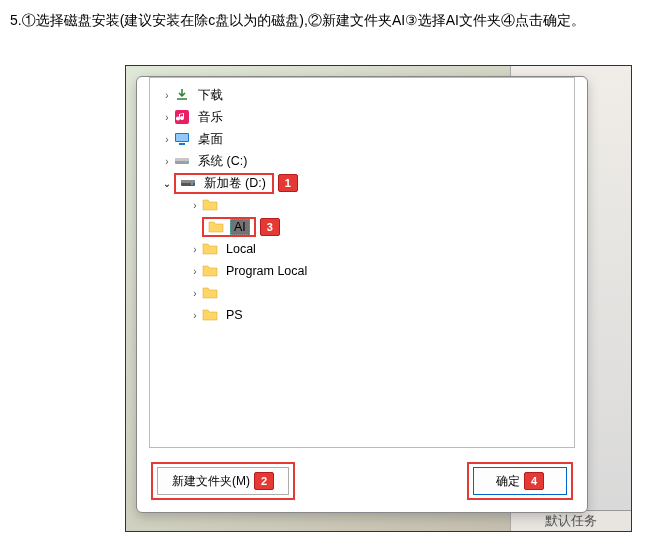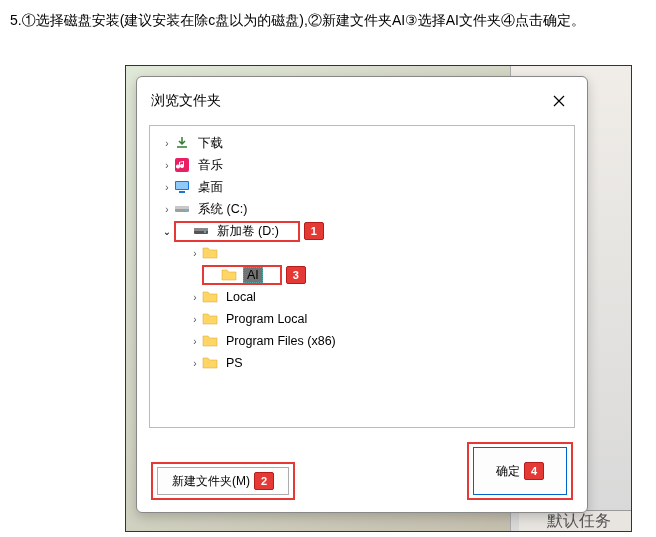--- a/index.html
+++ b/index.html
@@ -1,61 +1,53 @@
 <!DOCTYPE html>
 <html><head>
 <meta charset="utf-8">
 <style>
 body{margin:0;font-family:"Microsoft YaHei","SimSun",sans-serif;font-size:14px;background:#fff;color:#000}
 .page{width:656px;height:537px;position:relative}
 .instr{padding:8px 10px;line-height:1.8}
 .desk{position:absolute;left:125px;top:65px;width:505px;height:465px;background:linear-gradient(135deg,#e0e8d8,#c0b8a8);border:1px solid #333;overflow:hidden}
 .desk-strip{position:absolute;right:0;top:0;width:120px;height:100%;background:linear-gradient(180deg,#f0ede8,#d8d8d8);border-left:1px solid #aaa}
-.desk-strip .btm{position:absolute;bottom:0;left:8px;width:100%;height:20px;background:#e8e5e0;border-top:1px solid #999;font-size:16px;color:#555;display:flex;align-items:center;justify-content:center}
+.desk-strip .btm{position:absolute;bottom:0;left:0;width:100%;height:20px;background:#e8e5e0;border-top:1px solid #999;font-size:13px;color:#555;display:flex;align-items:center;justify-content:center}
 .dialog{position:absolute;left:10px;top:10px;width:450px;height:435px;background:#fff;border:1px solid #888;border-radius:6px;box-shadow:0 4px 12px rgba(0,0,0,.2);display:flex;flex-direction:column}
 .title{display:flex;justify-content:space-between;align-items:center;padding:10px 14px;font-size:14px}
 .close{cursor:pointer;width:28px;height:28px;display:flex;align-items:center;justify-content:center}
 .close svg{width:12px;height:12px}
 .sub{padding:6px 16px 10px;font-size:13px}
 .tree-wrap{margin:0 12px;border:1px solid #bbb;flex:1;overflow:auto;padding:6px 2px;background:#fff}
 .node{display:flex;align-items:center;height:22px;font-size:12.5px;white-space:nowrap}
 .tw{width:14px;display:flex;justify-content:center;color:#555;font-size:10px}
 .ic{width:16px;height:16px;display:flex;align-items:center;justify-content:center;margin-right:6px}
 .ic svg{width:16px;height:16px}
 .fold{fill:#ffd566;stroke:#d4a52a;stroke-width:.5}
 .lbl{padding:0 2px}
-.hl-red{border:2px solid #e53935;padding:0 17px;display:inline-flex;align-items:center}
+.hl-red{border:2px solid #e53935;padding:0 4px;display:inline-flex;align-items:center}
 .sel .lbl{background:#737373;border:1px dotted #5aa;padding:0 3px}
 .btnbar{display:flex;align-items:flex-end;padding:14px 14px 12px;gap:4px}
 .btn{height:26px;padding:0 14px;display:flex;align-items:center;justify-content:center;font-size:12px;background:#fdfdfd;border:1px solid #adadad;cursor:pointer}
-.btn.ok{border:1.5px solid #0066cc;padding:10px 22px}
+.btn.ok{border:1.5px solid #0066cc;padding:0 22px}
 .redbox{border:2.5px solid #e53935;padding:3px 4px;display:inline-flex}
 .badge{display:inline-flex;width:18px;height:16px;background:#e53935;color:#fff;font-size:11px;font-weight:bold;align-items:center;justify-content:center;border-radius:2px;margin-left:4px;border:1px solid #b71c1c}
 .spacer{flex:1}
 </style>
 </head>
 <body>
 
 <div class="page">
   <div class="instr">5.①选择磁盘安装(建议安装在除c盘以为的磁盘),②新建文件夹AI③选择AI文件夹④点击确定。</div>
 
   <div class="desk">
     <div class="desk-strip">
       <div class="btm">默认任务</div>
     </div>
 
     <div class="dialog">
-      <div class="title">
-        <span>浏览文件夹</span>
-        <span class="close">
-          <svg viewBox="0 0 12 12">
-              <path d="M1 1 L11 11 M11 1 L1 11" stroke="#000" stroke-width="1.2" fill="none"></path>
-            </svg>
-        </span>
-      </div>
 
       <div class="tree-wrap">
 
         <div class="node" style="padding-left:8px">
           <span class="tw">›</span>
           <span class="ic">
               <svg viewBox="0 0 16 16">
                 <path d="M8 2v7M5 6l3 3 3-3M3 12h10" stroke="#2e7d32" stroke-width="1.5" fill="none"></path>
               </svg>
             </span>
@@ -155,21 +147,20 @@
           <span class="lbl">Program Local</span>
         </div>
 
         <div class="node" style="padding-left:36px">
           <span class="tw">›</span>
           <span class="ic">
               <svg viewBox="0 0 16 16">
                 <path class="fold" d="M1 3h5l1.5 2H15v8H1z"></path>
               </svg>
             </span>
-          <span class="lbl">Program Files (x86)</span>
         </div>
 
         <div class="node" style="padding-left:36px">
           <span class="tw">›</span>
           <span class="ic">
               <svg viewBox="0 0 16 16">
                 <path class="fold" d="M1 3h5l1.5 2H15v8H1z"></path>
               </svg>
             </span>
           <span class="lbl">PS</span>

